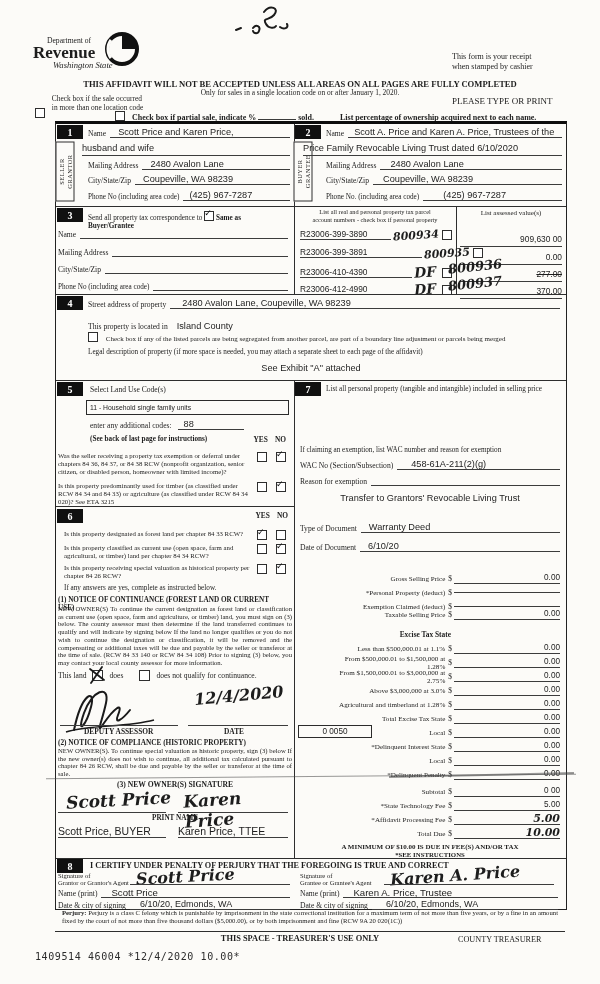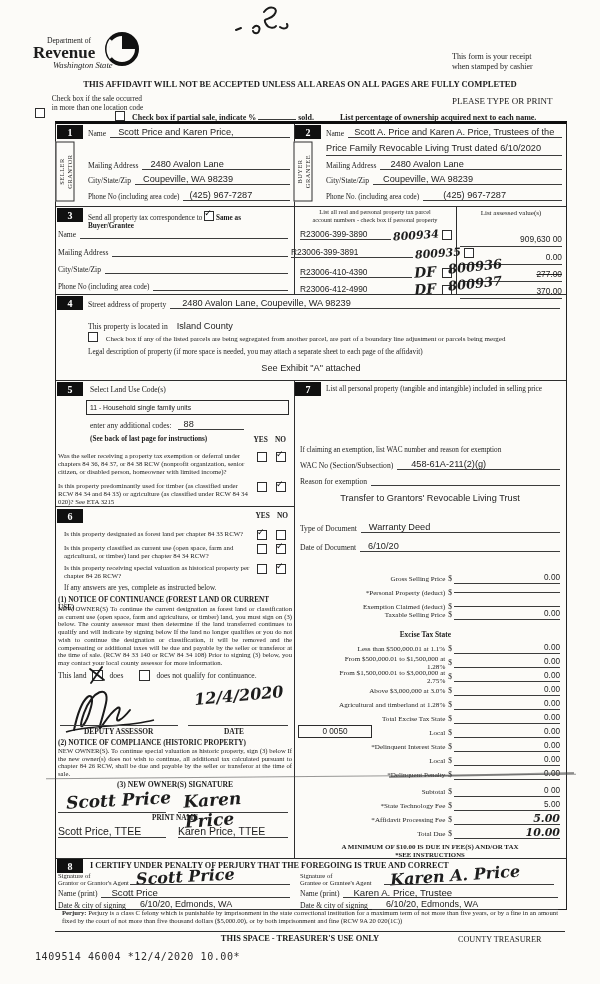--- a/index.html
+++ b/index.html
@@ -66,20 +66,21 @@
     </svg>
   </div>
 
 
   <div class="abs" style="left:452px;top:52px;width:115px;font-size:8px;line-height:9.5px;">
     <div>This form is your receipt</div>
     <div>when stamped by cashier</div>
   </div>
 
   <div class="abs c b" style="left:0;top:79px;width:600px;font-size:8.6px;">THIS AFFIDAVIT WILL NOT BE ACCEPTED UNLESS ALL AREAS ON ALL PAGES ARE FULLY COMPLETED</div>
+  <div class="abs c" style="left:0;top:88px;width:600px;font-size:7.4px;">Only for sales in a single location code on or after January 1, 2020.</div>
 
   <div class="abs" style="left:35px;top:94px;font-size:7.4px;line-height:9px;">
     <span class="cb" style="vertical-align:-8px;"></span>
     <span style="display:inline-block;margin-left:5px;">
       <span>Check box if the sale occurred</span><br>
       <span>in more than one location code</span>
     </span>
   </div>
   <div class="abs" style="left:452px;top:96px;font-size:9px;">PLEASE TYPE OR PRINT</div>
 
@@ -98,20 +99,21 @@
     <div class="abs" style="left:0;top:0;width:238px;height:82px;">
       <div class="badge" style="left:1px;top:1px;">1</div>
       <div class="sidestrip" style="left:-21px;top:38px;">
         <div>SELLER</div>
         <div>GRANTOR</div>
       </div>
       <div class="abs" style="left:32px;top:3px;right:4px;display:flex;align-items:flex-end;">
         <span class="lbl2">Name</span>
         <span class="fill typed" style="text-align:left;padding-left:8px;">Scott Price and Karen Price,</span>
       </div>
+      <div class="abs ul typed" style="left:26px;top:19px;right:4px;height:12px;">husband and wife</div>
       <div class="abs" style="left:32px;top:35px;right:4px;display:flex;align-items:flex-end;">
         <span class="lbl2">Mailing Address</span>
         <span class="fill typed" style="text-align:left;padding-left:8px;">2480 Avalon Lane</span>
       </div>
       <div class="abs" style="left:32px;top:50px;right:4px;display:flex;align-items:flex-end;">
         <span class="lbl2">City/State/Zip</span>
         <span class="fill typed" style="text-align:left;padding-left:8px;">Coupeville, WA  98239</span>
       </div>
       <div class="abs" style="left:32px;top:66px;right:4px;display:flex;align-items:flex-end;">
         <span class="lbl">Phone No  (including area code)</span>
@@ -122,21 +124,21 @@
     <div class="abs" style="left:238px;top:0;width:272px;height:82px;">
       <div class="badge" style="left:1px;top:1px;">2</div>
       <div class="sidestrip" style="left:-21px;top:38px;">
         <div>BUYER</div>
         <div>GRANTEE</div>
       </div>
       <div class="abs" style="left:32px;top:3px;right:4px;display:flex;align-items:flex-end;">
         <span class="lbl2">Name</span>
         <span class="fill typed" style="text-align:left;padding-left:6px;">Scott A. Price and Karen A. Price, Trustees of the</span>
       </div>
-      <div class="abs ul typed" style="left:32px;top:19px;right:4px;height:12px;">Price Family Revocable Living Trust dated 6/10/2020</div>
+      <div class="abs ul typed" style="left:9px;top:19px;right:4px;height:12px;">Price Family Revocable Living Trust dated 6/10/2020</div>
       <div class="abs" style="left:32px;top:35px;right:4px;display:flex;align-items:flex-end;">
         <span class="lbl2">Mailing Address</span>
         <span class="fill typed" style="text-align:left;padding-left:10px;">2480 Avalon Lane</span>
       </div>
       <div class="abs" style="left:32px;top:50px;right:4px;display:flex;align-items:flex-end;">
         <span class="lbl2">City/State/Zip</span>
         <span class="fill typed" style="text-align:left;padding-left:10px;">Coupeville, WA  98239</span>
       </div>
       <div class="abs" style="left:32px;top:66px;right:4px;display:flex;align-items:flex-end;">
         <span class="lbl">Phone No. (including area code)</span>
@@ -175,21 +177,21 @@
       <div class="abs c" style="left:240px;top:2px;width:158px;font-size:6.3px;line-height:7.5px;">
         <div>List all real and personal property tax parcel</div>
         <div>account numbers - check box if personal property</div>
       </div>
 
       <div class="abs" style="left:244px;top:23px;width:152px;display:flex;align-items:flex-end;">
         <span class="ul typed-sm" style="flex:1;">R23006-399-3890</span>
         <span class="hand-sm" style="margin:0 3px -2px 2px;">800934</span>
         <span class="cb"></span>
       </div>
-      <div class="abs" style="left:235px;top:41px;width:183px;display:flex;align-items:center;">
+      <div class="abs" style="left:244px;top:41px;width:183px;display:flex;align-items:center;">
         <span class="ul typed-sm" style="flex:1;">R23006-399-3891</span>
         <span class="hand-sm" style="margin:0 3px -2px 2px;">800935</span>
         <span class="cb"></span>
       </div>
       <div class="abs" style="left:244px;top:58px;width:152px;display:flex;align-items:flex-end;">
         <span class="ul typed-sm" style="flex:1;">R23006-410-4390</span>
         <span class="hand-sm" style="font-size:14px;margin:0 6px -2px 2px;">DF</span>
         <span class="cb"></span>
       </div>
       <div class="abs" style="left:244px;top:75px;width:152px;display:flex;align-items:flex-end;">
@@ -340,21 +342,21 @@
 
       <div class="abs b" style="left:2px;top:358px;right:2px;font-size:7.3px;">(2) NOTICE OF COMPLIANCE (HISTORIC PROPERTY)</div>
       <div class="abs" style="left:2px;top:367px;right:2px;font-size:6.7px;line-height:7.7px;text-align:justify;">NEW OWNER(S). To continue special valuation as historic property, sign (3) below  If the new owner(s) does not wish to continue, all additional tax calculated pursuant to chapter 84 26 RCW, shall be due and payable by the seller or transferor at the time of sale.</div>
 
       <div class="abs c b" style="left:0;top:400px;width:238px;font-size:7.6px;">(3) NEW OWNER(S) SIGNATURE</div>
       <span class="script abs" style="left:10px;top:410px;font-size:17px;transform:rotate(-3deg);">Scott Price</span>
       <span class="script abs" style="left:128px;top:408px;font-size:17px;transform:rotate(-4deg);">Karen Price</span>
       <div class="abs ul" style="left:2px;top:432px;width:108px;"></div>
       <div class="abs ul" style="left:122px;top:432px;width:110px;"></div>
       <div class="abs c b" style="left:0;top:434px;width:238px;font-size:7.2px;">PRINT NAME</div>
-      <div class="abs ul sans" style="left:2px;top:445px;width:108px;font-size:10.5px;">Scott Price, TTEE</div>
+      <div class="abs ul sans" style="left:2px;top:445px;width:108px;font-size:10.5px;">Scott Price, BUYER</div>
       <div class="abs ul sans" style="left:122px;top:445px;width:110px;font-size:10.5px;">Karen Price, TTEE</div>
     </div>
 
     <div class="abs" style="left:238px;top:256px;width:272px;height:478px;">
       <div class="badge" style="left:1px;top:2px;">7</div>
       <div class="abs lbl" style="left:32px;top:5px;right:2px;">List all personal property (tangible and intangible) included in selling price</div>
 
       <div class="abs lbl" style="left:6px;top:66px;">If claiming an exemption, list WAC number and reason for exemption</div>
       <div class="abs" style="left:6px;top:79px;right:6px;display:flex;align-items:flex-end;">
         <span class="lbl2">WAC No  (Section/Subsection)</span>

